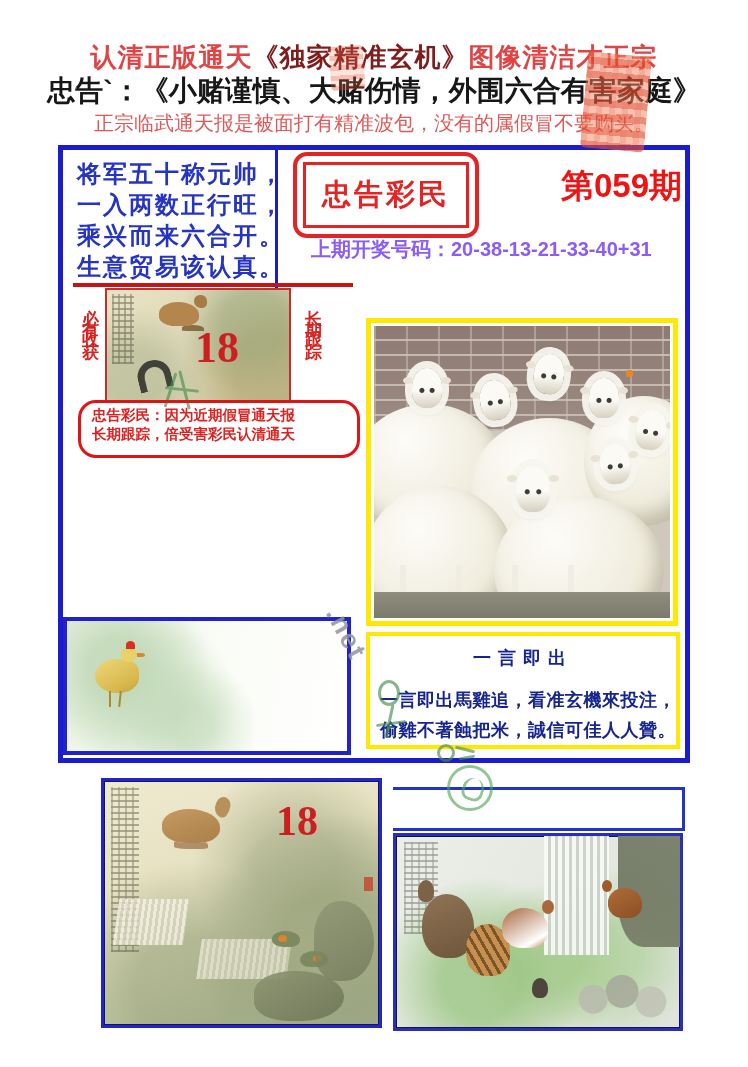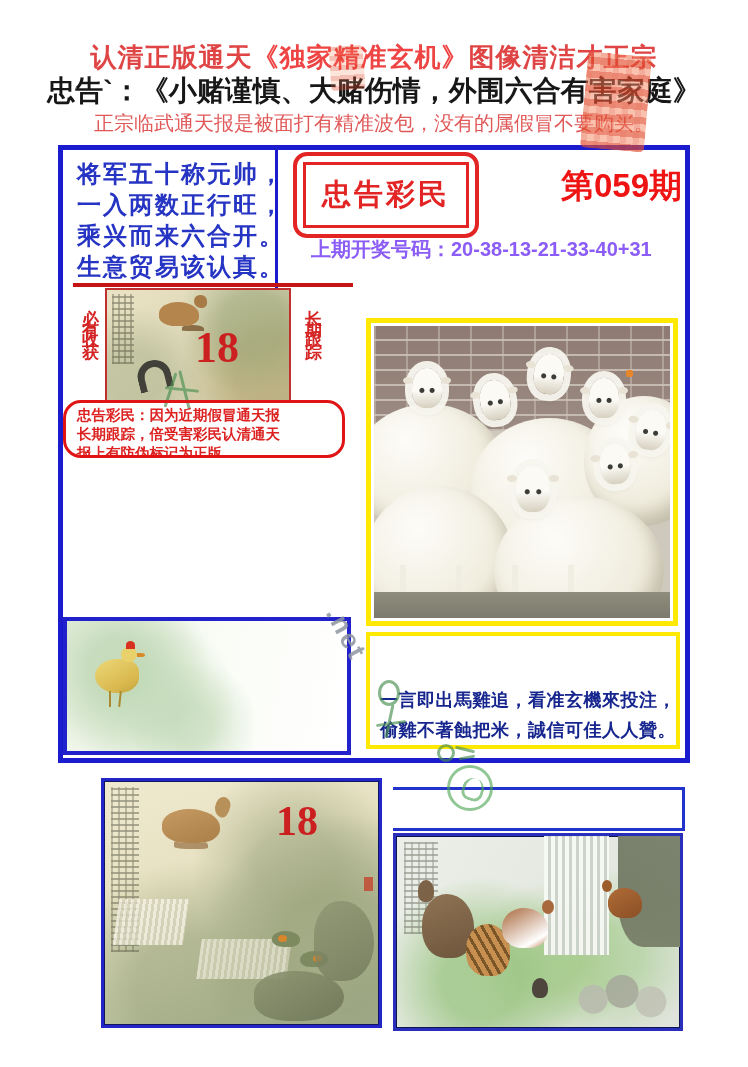--- a/index.html
+++ b/index.html
@@ -3,21 +3,21 @@
 <meta charset="utf-8">
 <style>
   * { margin:0; padding:0; box-sizing:border-box; }
   body { background:#fff; }
   .page { position:relative; width:748px; height:1067px; background:#fff; overflow:hidden;
           font-family:"Liberation Sans","DejaVu Sans",sans-serif; }
 
   
   .notice { position:absolute; left:0; width:100%; text-align:center; white-space:nowrap; }
   .notice1 { top:40px; font-size:26px; font-weight:bold; color:#e04545; letter-spacing:1px; }
-  .notice1 .hl { color:#ef4444; }
+  .notice1 .hl { color:#7f1d1d; }
   .notice2 { top:72px; font-size:28px; font-weight:bold; color:#171717; }
   .notice3 { top:110px; font-size:20px; color:#e05858; font-family:Liberation Sans, sans-serif; }
 
   .seal-red { position:absolute; left:584px; top:54px; width:64px; height:96px; transform:rotate(5deg);
     opacity:.72; border-radius:5px; z-index:5;
     background:
       repeating-linear-gradient(0deg, rgba(225,75,45,.85) 0 7px, rgba(242,130,95,.55) 7px 14px),
       repeating-linear-gradient(90deg, rgba(215,60,35,.5) 0 6px, rgba(250,160,120,.4) 6px 13px); }
   .seal-red-small { position:absolute; left:330px; top:46px; width:34px; height:44px; transform:rotate(-4deg);
     opacity:.38; border-radius:4px; z-index:5;
@@ -59,21 +59,21 @@
                  repeating-linear-gradient(90deg, rgba(80,80,60,.6) 0 2px, transparent 2px 6px); }
   .mini-horse { position:absolute; left:52px; top:12px; width:40px; height:24px; background:#b5854e;
       border-radius:55% 60% 42% 46%; box-shadow:14px 14px 0 -9px rgba(120,85,45,.8); }
   .mini-horse::before { content:""; position:absolute; right:-8px; top:-7px; width:13px; height:13px;
       background:#a87a45; border-radius:50% 50% 40% 60%; }
   .mini-18 { position:absolute; left:88px; top:32px; font-size:44px; font-weight:bold; color:#cc2020;
       font-family:"Liberation Serif","DejaVu Serif",serif; }
   .horseshoe { position:absolute; left:30px; bottom:10px; width:34px; height:30px; opacity:.78;
       border:7px solid #1d1d1d; border-bottom:none; border-radius:17px 17px 0 0; transform:rotate(-14deg); }
 
-  .red-notice { position:absolute; left:0; top:250px; width:282px; height:58px;
+  .red-notice { position:absolute; left:15px; top:250px; width:282px; height:58px;
       border:3px solid #e01414; border-radius:18px; overflow:hidden; padding:3px 11px;
       color:#dd2222; font-size:14.5px; font-weight:bold; line-height:19px; white-space:nowrap;
       font-family:"Liberation Serif","DejaVu Serif",serif; }
 
   
   .gdoodle { position:absolute; opacity:.65; }
   .gdoodle .ring { position:absolute; border:3px solid #4a9050; border-radius:50%; }
   .gdoodle .stroke { position:absolute; background:#4a9050; border-radius:2px; }
 
   
@@ -253,21 +253,20 @@
 
     <div class="gdoodle" style="left:100px; top:218px; width:42px; height:44px;">
       <div class="stroke" style="left:6px; top:4px; width:3px; height:36px; transform:rotate(18deg);"></div>
       <div class="stroke" style="left:20px; top:2px; width:3px; height:40px; transform:rotate(-14deg);"></div>
       <div class="stroke" style="left:2px; top:20px; width:34px; height:3px; transform:rotate(6deg);"></div>
     </div>
 
     <div class="red-notice">
       <div>忠告彩民：因为近期假冒通天报</div>
       <div>长期跟踪，倍受害彩民认清通天</div>
-      <div>报上有防伪标记为正版．．</div>
     </div>
 
     <div class="sheep-panel">
       <div class="sheep-photo">
         <div class="bricks"></div>
         <div class="wool" style="left:-20px; top:78px;  width:150px; height:130px;"></div>
         <div class="wool" style="left:95px;  top:92px;  width:160px; height:150px;"></div>
         <div class="wool" style="left:210px; top:70px;  width:120px; height:130px;"></div>
         <div class="wool" style="left:-10px; top:160px; width:150px; height:150px;"></div>
         <div class="wool" style="left:120px; top:170px; width:170px; height:150px;"></div>
@@ -278,20 +277,21 @@
         <div class="shead" style="left:262px; top:84px; transform:rotate(10deg);"></div>
         <div class="shead" style="left:142px; top:140px; width:34px; height:46px;"></div>
         <div class="shead" style="left:226px; top:118px; transform:rotate(-6deg);"></div>
         <div class="eartag" style="left:252px; top:44px;"></div>
         <div class="legs"></div>
         <div class="ground"></div>
       </div>
     </div>
 
     <div class="quote-panel">
+      <div class="quote-title">一言即出</div>
       <div class="quote-line l1">一言即出馬雞追，看准玄機來投注，</div>
       <div class="quote-line l2">偷雞不著蝕把米，誠信可佳人人贊。</div>
       <div class="gdoodle" style="left:4px; top:42px; width:40px; height:64px;">
         <div class="ring" style="left:4px; top:2px; width:22px; height:26px;"></div>
         <div class="stroke" style="left:14px; top:26px; width:3px; height:34px; transform:rotate(12deg);"></div>
         <div class="stroke" style="left:2px; top:44px; width:30px; height:3px; transform:rotate(-8deg);"></div>
       </div>
     </div>
 
     <div class="gdoodle" style="left:372px; top:592px; width:44px; height:30px;">

